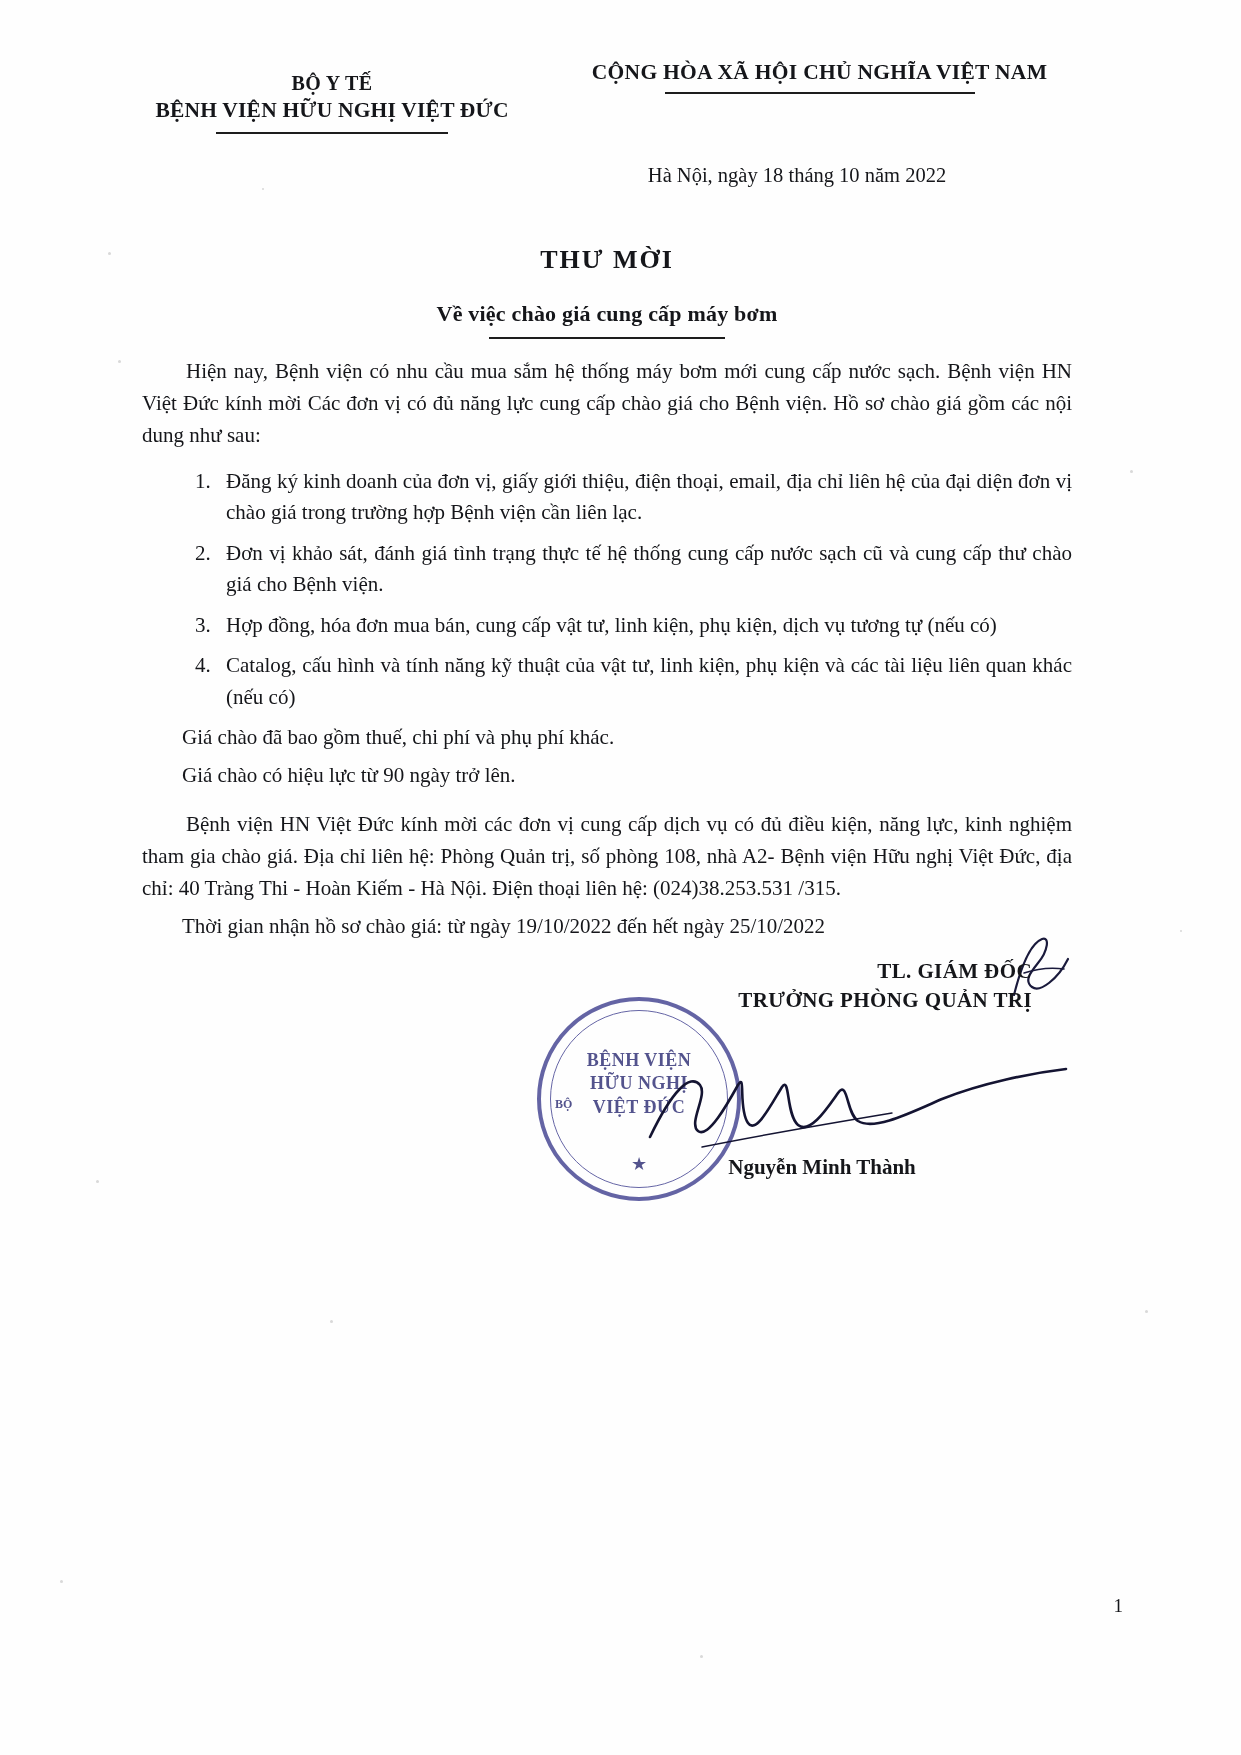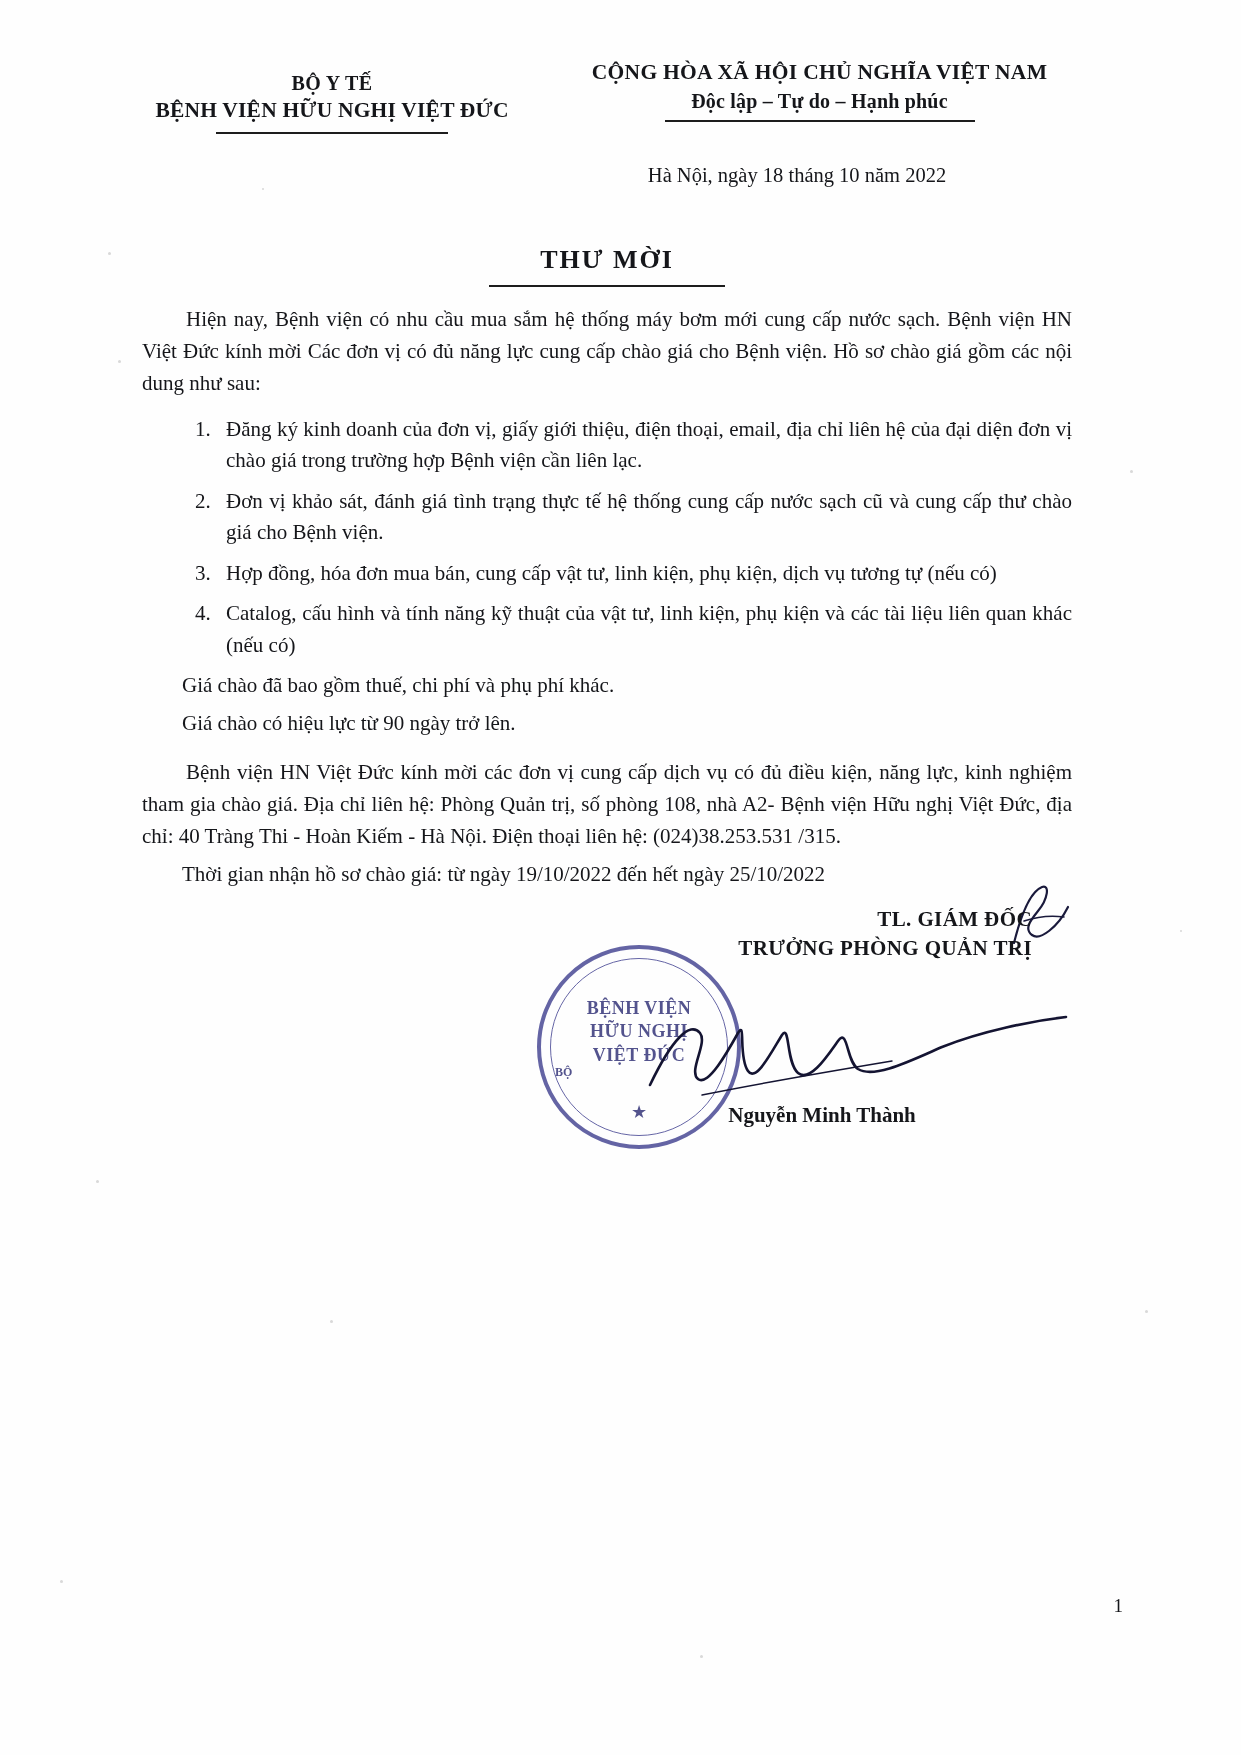--- a/index.html
+++ b/index.html
@@ -214,21 +214,20 @@
     bottom: 22px;
     transform: translateX(-50%);
     font-size: 18px;
   }
   .stamp-side {
     position: absolute;
     left: 14px;
     top: 96px;
     font-size: 12px;
     font-weight: bold;
-    margin-top: 20px;
   }
 
   
   .scribble {
     position: absolute;
     left: 500px;
     top: 92px;
     width: 430px;
     height: 110px;
     pointer-events: none;
@@ -268,29 +267,29 @@
   <div class="content">
 
     <div class="header">
       <div class="org">
         <div class="line1">BỘ Y TẾ</div>
         <div class="line2">BỆNH VIỆN HỮU NGHỊ VIỆT ĐỨC</div>
         <div class="rule"></div>
       </div>
       <div class="nation">
         <div class="line1">CỘNG HÒA XÃ HỘI CHỦ NGHĨA VIỆT NAM</div>
-        <div class="line2">Độc lập – Tự do – Hạnh phúc</div>
         <div class="rule"></div>
       </div>
     </div>
 
     <div class="datenote">Hà Nội, ngày  18  tháng 10 năm 2022</div>
 
     <div class="title-block">
       <div class="doc-title">THƯ MỜI</div>
+      <div class="doc-subtitle">Về việc chào giá cung cấp máy bơm</div>
       <div class="sub-rule"></div>
     </div>
 
 
     <div class="para indent">Hiện nay, Bệnh viện có nhu cầu mua sắm hệ thống máy bơm mới cung cấp nước sạch. Bệnh viện HN Việt Đức kính mời Các đơn vị có đủ năng lực cung cấp chào giá cho Bệnh viện. Hồ sơ chào giá gồm các nội dung như sau:</div>
 
     <ol class="items">
       <li>Đăng ký kinh doanh của đơn vị, giấy giới thiệu, điện thoại, email, địa chỉ liên hệ của đại diện đơn vị chào giá trong trường hợp Bệnh viện cần liên lạc.</li>
       <li>Đơn vị khảo sát, đánh giá tình trạng thực tế hệ thống cung cấp nước sạch cũ và cung cấp thư chào giá cho Bệnh viện.</li>
       <li>Hợp đồng, hóa đơn mua bán, cung cấp vật tư, linh kiện, phụ kiện, dịch vụ tương tự (nếu có)</li>

